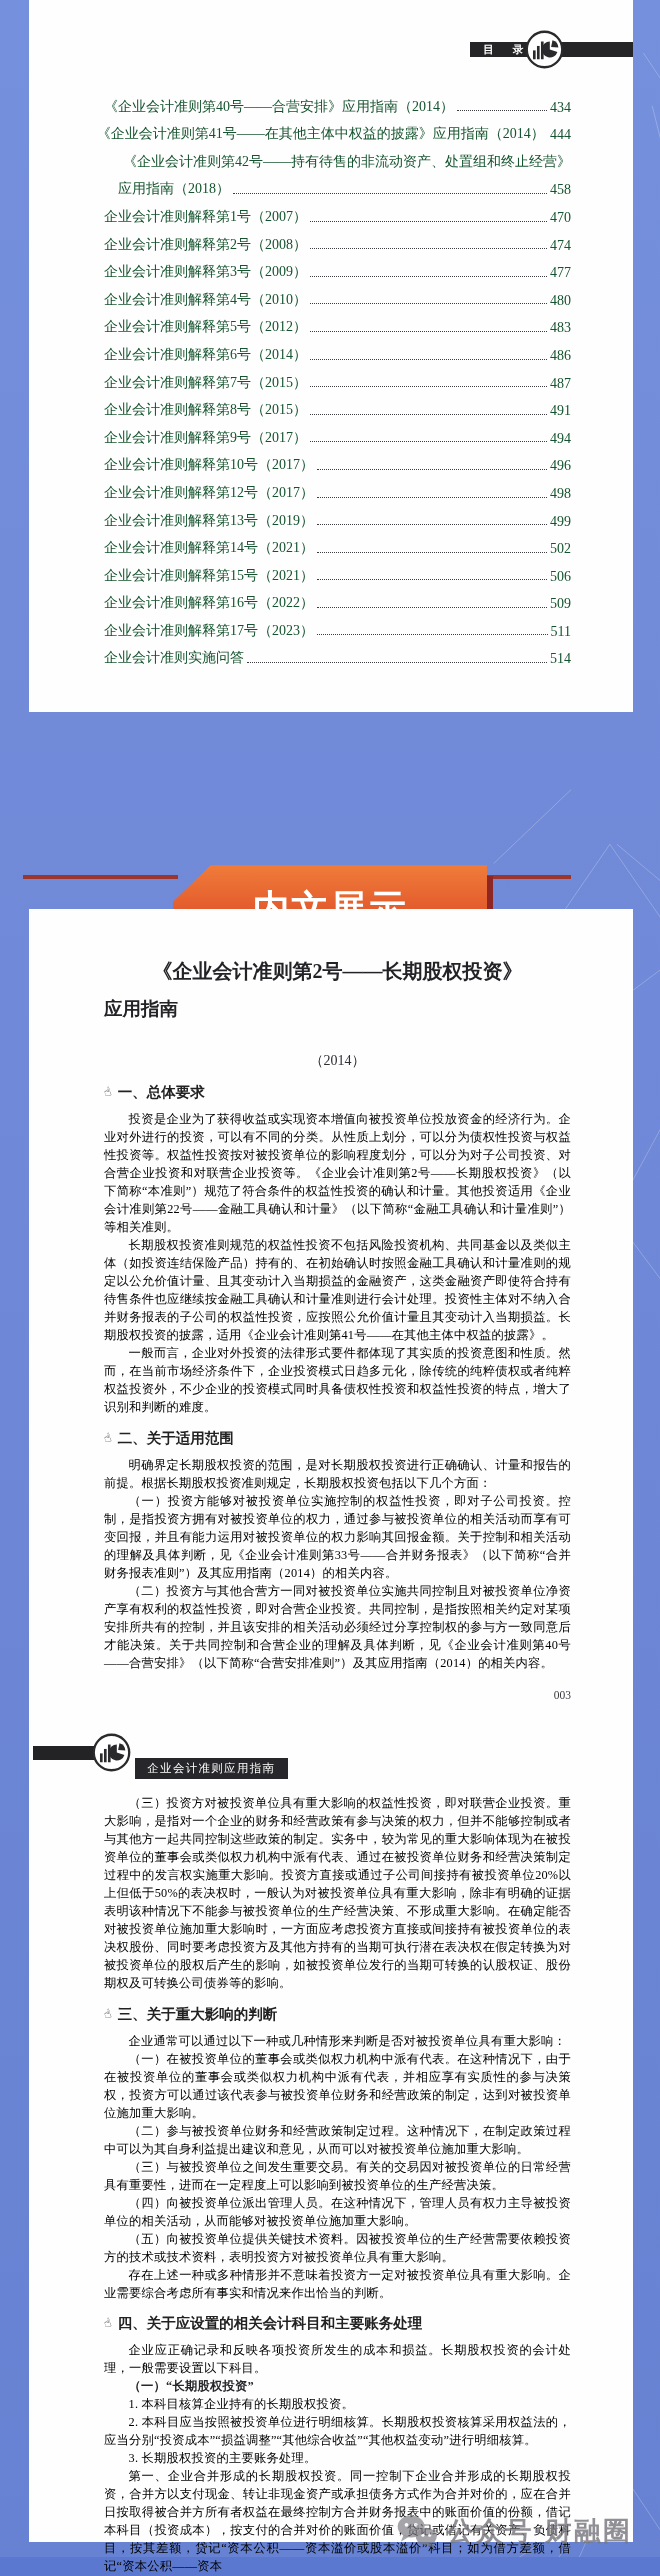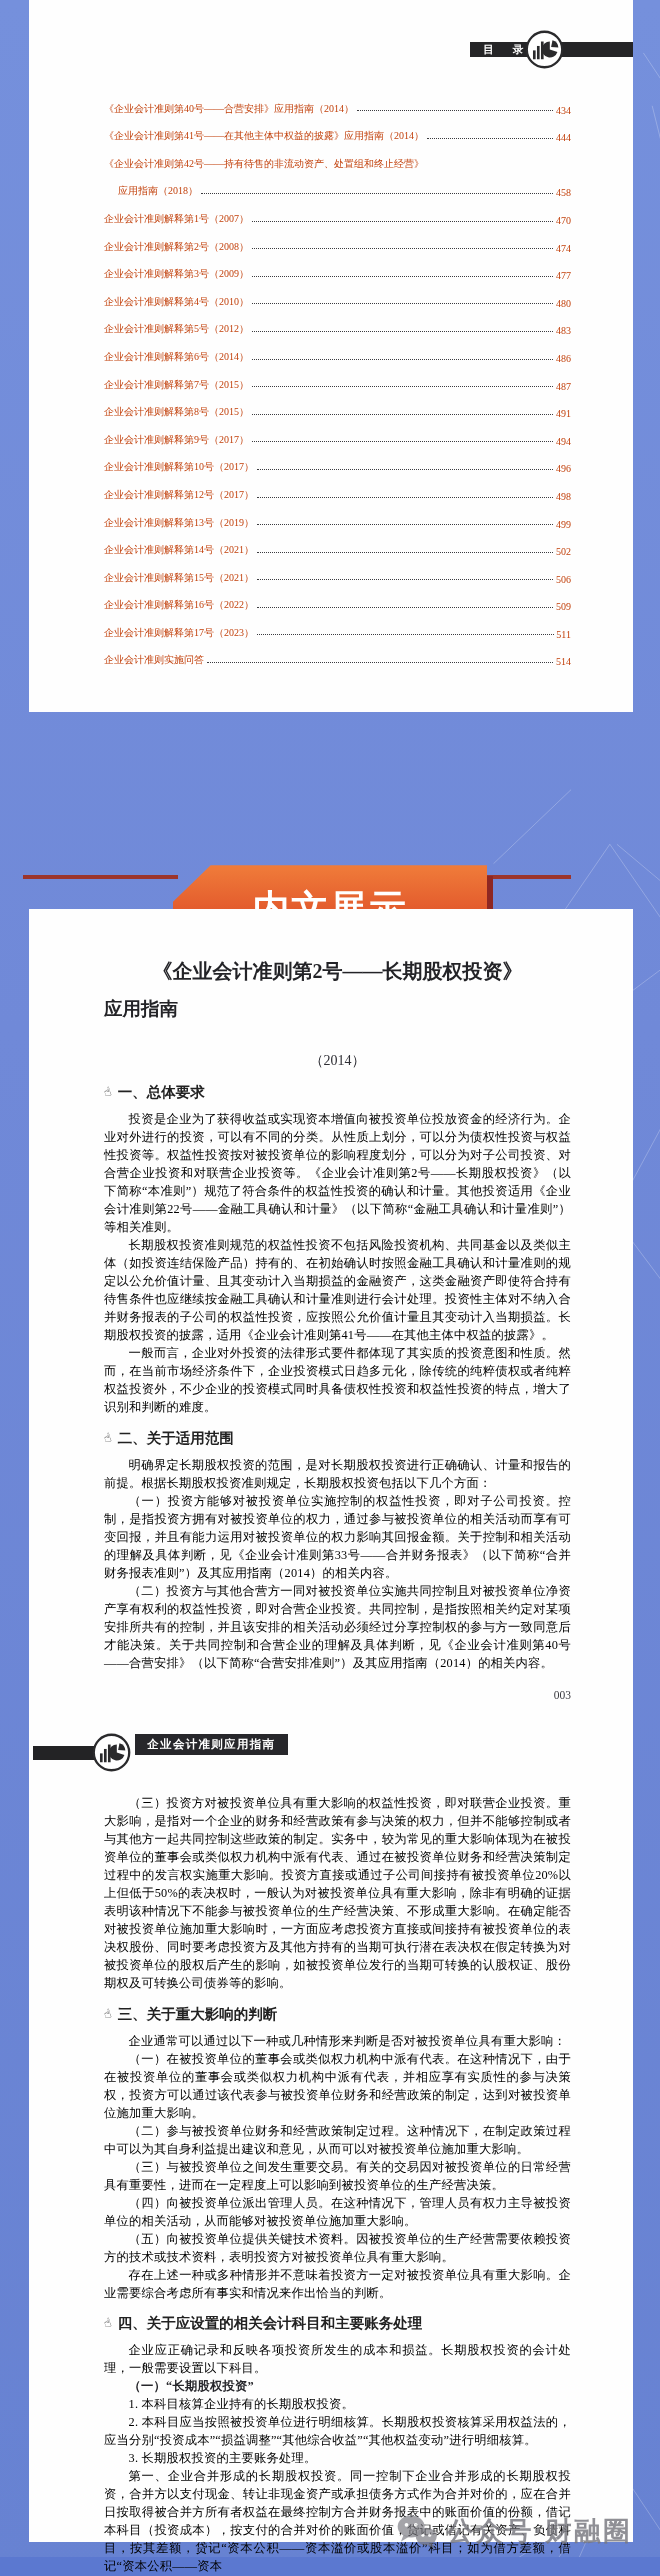--- a/index.html
+++ b/index.html
@@ -17,21 +17,21 @@
   
   .toc-header{position:absolute;top:41px;right:0;width:163px;height:16px;}
   .toc-header-bar{position:absolute;left:0;top:0.9px;width:163px;height:15px;background:#252527;
       color:#fff;font-family:"Liberation Sans",sans-serif;font-size:10.6px;font-weight:bold;
       letter-spacing:8px;line-height:15px;padding-left:13.2px;box-sizing:border-box;}
   .badge{position:absolute;width:39px;height:39px;}
   .toc-header .badge{left:55px;top:-11.5px;}
 
   
   .toc-list{list-style:none;margin:0;padding:88px 62px 0 75px;}
-  .toc-row{display:flex;align-items:flex-end;height:27.6px;font-size:10px;color:#c2410c;}
+  .toc-row{display:flex;align-items:flex-end;height:27.6px;font-size:14px;color:#14532d;justify-content:flex-end;}
   .toc-title{white-space:nowrap;}
   .toc-leader{flex:1;border-bottom:1.8px dotted #3c3c40;margin:0 2.6px 4.4px 2.6px;}
   .toc-page-num{white-space:nowrap;}
   .toc-row.indent{padding-left:14px;}
 
   
   .banner{position:absolute;left:0;top:824px;width:661px;height:115px;}
   .banner-line{position:absolute;height:3.5px;background:#9c352c;top:51px;}
   .banner-line.left{left:23px;width:155px;}
   .banner-line.right{left:485px;width:86px;}
@@ -53,22 +53,22 @@
   .content-body p{margin:0;font-size:12.3px;line-height:18px;text-align:justify;text-indent:2em;
       color:#000000;letter-spacing:0.2px;}
   .content-body p.bold{font-weight:bold;color:#26262b;}
   .pagenum{font-size:11.5px;color:#3a3a40;margin-top:17.6px;}
   .pn-right{text-align:right;}
 
   
   .running-header{position:relative;height:41px;margin:33px 0 19.4px -75px;}
   .rh-bar{position:absolute;left:4.4px;top:12.3px;width:75px;height:13.2px;background:#232325;}
   .running-header .badge{left:63px;top:-0.9px;}
-  .rh-label{position:absolute;left:106px;top:0;background:#27272b;color:#fff;
-      font-family:"Liberation Sans",sans-serif;font-size:11.5px;font-weight:bold;
+  .rh-label{position:absolute;left:106px;top:24px;background:#27272b;color:#fff;
+      font-family:"Liberation Sans",sans-serif;font-size:11.5px;font-weight:normal;
       letter-spacing:1.3px;padding:2.6px 12.3px 3.5px;}
 
   
   .watermark{position:absolute;left:395px;top:2513px;display:flex;align-items:center;gap:8px;
       color:rgba(118,118,126,0.82);}
   .watermark-text{font-size:26.4px;font-weight:bold;letter-spacing:2.6px;
       font-family:"Liberation Sans","DejaVu Sans",sans-serif;}
   .wechat-icon{width:44px;height:37px;opacity:0.8;}
 </style>
 </head>

